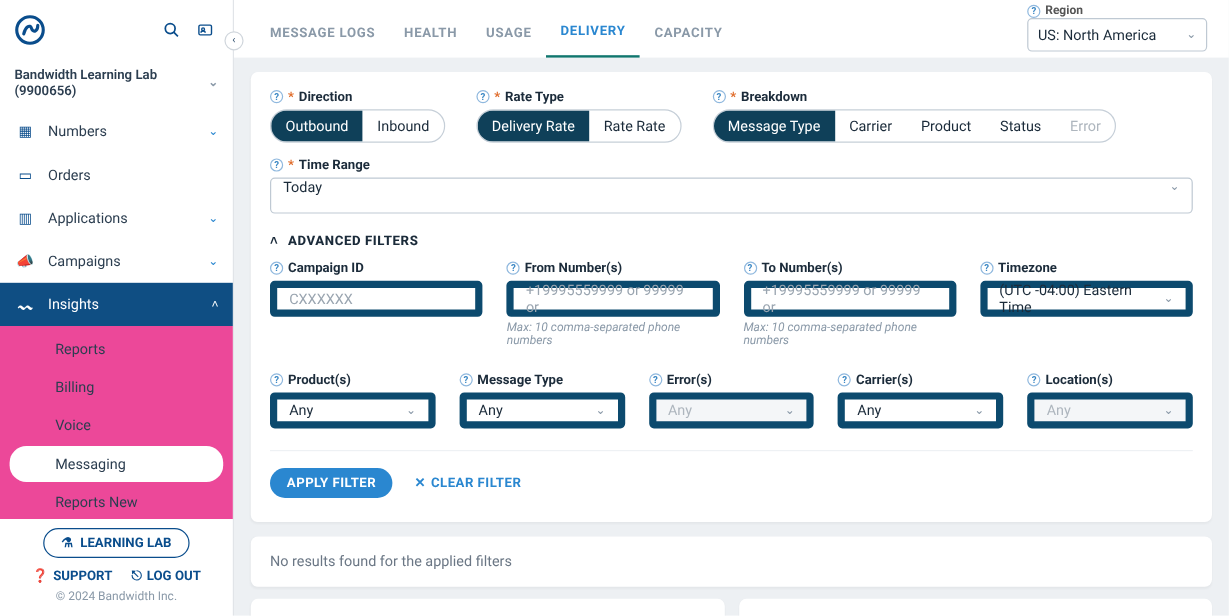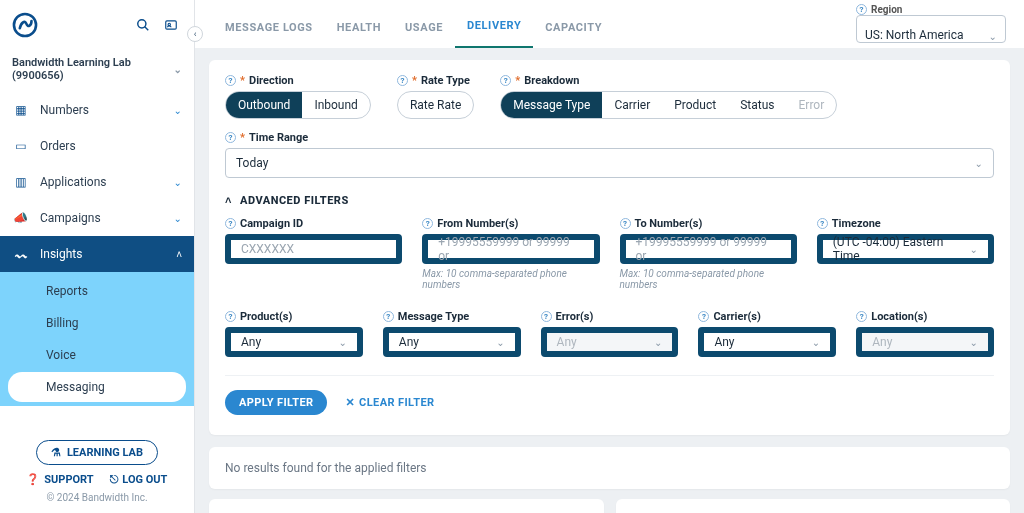--- a/index.html
+++ b/index.html
@@ -17,57 +17,57 @@
   .sb-account { padding: 6px 12px 10px; font-size: 11px; font-weight: 600; color: #2c3e50; display: flex; align-items: center; cursor: pointer; }
   .chev { margin-left: auto; color: #8a99a8; font-size: 10px; }
 
   .sb-menu { flex: 1; overflow: auto; }
   .sb-item { display: flex; align-items: center; height: 36px; padding: 0 12px; font-size: 12px; color: #2c3e50; cursor: pointer; }
   .sb-item .ico { width: 18px; text-align: center; margin-right: 10px; color: #0a4d8c; }
   .sb-item.expandable .chev { color: #2a87d0; }
   .sb-item.active { background: #0f4e83; color: #fff; border-radius: 0; }
   .sb-item.active .ico, .sb-item.active .chev { color: #fff; }
 
-  .sb-sub { background: #7dd3fc; padding: 2px 0; }
+  .sb-sub { background: #ec4899; padding: 2px 0; }
   .sb-sub .sub { padding: 8px 10px 8px 38px; font-size: 12px; color: #2c3e50; cursor: pointer; border-radius: 14px; margin: 2px 8px; }
   .sb-sub .sub.active { background: #fff; }
 
   .sb-bottom { padding: 8px 0 10px; text-align: center; }
   .lab-btn { display: inline-flex; align-items: center; gap: 6px; border: 1px solid #0a4d8c; color: #0a4d8c; border-radius: 16px; padding: 5px 14px; font-size: 11px; font-weight: 700; cursor: pointer; }
   .sb-links { margin-top: 8px; font-size: 11px; color: #0a4d8c; font-weight: 700; display: flex; justify-content: center; gap: 16px; }
   .sb-links span { cursor: pointer; display: inline-flex; align-items: center; gap: 4px; }
   .copyright { margin-top: 6px; font-size: 10px; color: #8a99a8; }
 
   
   .main { position: absolute; left: 195px; top: 0; right: 0; bottom: 0; background: #edf0f3; }
   .tabs-bar { background: #fff; height: 48px; display: flex; align-items: flex-end; padding: 0 18px; position: relative; }
   .tab { font-size: 11px; font-weight: 700; letter-spacing: 0.6px; color: #8a99a8; padding: 14px 12px 14px; cursor: pointer; text-align: right; }
   .tab.active { color: #2a87d0; border-bottom: 2px solid #0f766e; }
   .region-box { position: absolute; right: 18px; top: 4px; width: 150px; }
   .region-box .lbl { font-size: 10px; color: #555; font-weight: 700; display: flex; align-items: center; gap: 4px; }
-  .region-sel { border: 1px solid #bfc9d3; border-radius: 4px; height: 28px; display: flex; align-items: flex-end; padding: 0 8px; font-size: 12px; color: #1b2b3a; cursor: pointer; }
+  .region-sel { border: 1px solid #bfc9d3; border-radius: 4px; height: 28px; display: flex; align-items: center; padding: 0 8px; font-size: 12px; color: #1b2b3a; cursor: pointer; }
 
   .collapse-handle {
     position: absolute; left: -8px; top: 26px; width: 16px; height: 16px; border-radius: 50%;
     background: #fff; border: 1px solid #d0d6dc; display: flex; align-items: center; justify-content: center;
     font-size: 9px; color: #30506e; cursor: pointer; z-index: 5;
   }
 
   .panel { background: #fff; margin: 12px 14px; border-radius: 6px; padding: 14px 16px 20px; box-shadow: 0 1px 2px rgba(0,0,0,0.04); }
   .row-groups { display: flex; gap: 26px; flex-wrap: wrap; }
   .grp .glabel { font-size: 11px; font-weight: 700; color: #1b2b3a; display: flex; align-items: center; gap: 4px; margin-bottom: 4px; }
   .req { color: #e06c2b; font-size: 11px; }
   .info { display:inline-block; width:11px; height:11px; border:1px solid #8fb8de; color:#3a87c4; border-radius:50%; font-size:8px; line-height:10px; text-align:center; }
   .pill-row { display: inline-flex; border: 1px solid #c6cfd8; border-radius: 16px; overflow: hidden; }
   .pill { padding: 6px 12px; font-size: 12px; color: #1b2b3a; cursor: pointer; }
   .pill.sel { background: #0f4059; color: #fff; }
   .pill.dis { color: #aeb6be; }
 
   .time-row { margin-top: 12px; }
-  .select { border:1px solid #bfc9d3; border-radius:4px; height:30px; min-width:280px; display:flex; align-items:center; padding:0 10px; font-size:12px; color:#1b2b3a; cursor:pointer; }
+  .select { border:1px solid #bfc9d3; border-radius:4px; height:30px; min-width:280px; display:flex; padding:0 10px; font-size:12px; color:#1b2b3a; cursor:pointer; }
 
   .adv { margin-top: 16px; }
   .adv-head { font-size: 11px; font-weight: 800; letter-spacing: 0.5px; color: #1b2b3a; display: flex; align-items: center; gap: 8px; cursor: pointer; }
   .adv-body { margin-top: 10px; display: grid; grid-template-columns: repeat(4, 1fr); gap: 14px 20px; }
   .adv-body.row2 { grid-template-columns: repeat(5, 1fr); margin-top: 20px; }
   .fld .flabel { font-size: 11px; font-weight: 700; color: #1b2b3a; display: flex; align-items: center; gap: 4px; margin-bottom: 4px; }
   .inp { border:6px solid #0c4a6e; border-radius:4px; height:30px; width:100%; display:flex; align-items:center; padding:0 10px; font-size:12px; color:#1b2b3a; }
   .inp.ph { color:#9aa5b0; }
   .inp .chev { color:#8a99a8; }
   .hint { font-size:10px; color:#8a99a8; font-style: italic; margin-top:4px; }
@@ -136,20 +136,21 @@
     <div class="sb-item active expandable">
       <span class="ico">〰</span>
       <span>Insights</span>
       <span class="chev">˄</span>
     </div>
     <div class="sb-sub">
       <div class="sub">Reports</div>
       <div class="sub">Billing</div>
       <div class="sub">Voice</div>
       <div class="sub active">Messaging</div>
+      <div class="sub">Reports New</div>
     </div>
   </nav>
 
   <div class="sb-bottom">
     <div class="lab-btn">
       <span>⚗</span>
       <span>LEARNING LAB</span>
     </div>
     <div class="sb-links">
       <span>
@@ -200,20 +201,21 @@
           <div class="pill">Inbound</div>
         </div>
       </div>
       <div class="grp">
         <div class="glabel">
             <span class="info">?</span>
             <span class="req">*</span>
             <span>Rate Type</span>
           </div>
         <div class="pill-row">
+          <div class="pill sel">Delivery Rate</div>
           <div class="pill">Rate Rate</div>
         </div>
       </div>
       <div class="grp">
         <div class="glabel">
             <span class="info">?</span>
             <span class="req">*</span>
             <span>Breakdown</span>
           </div>
         <div class="pill-row">

